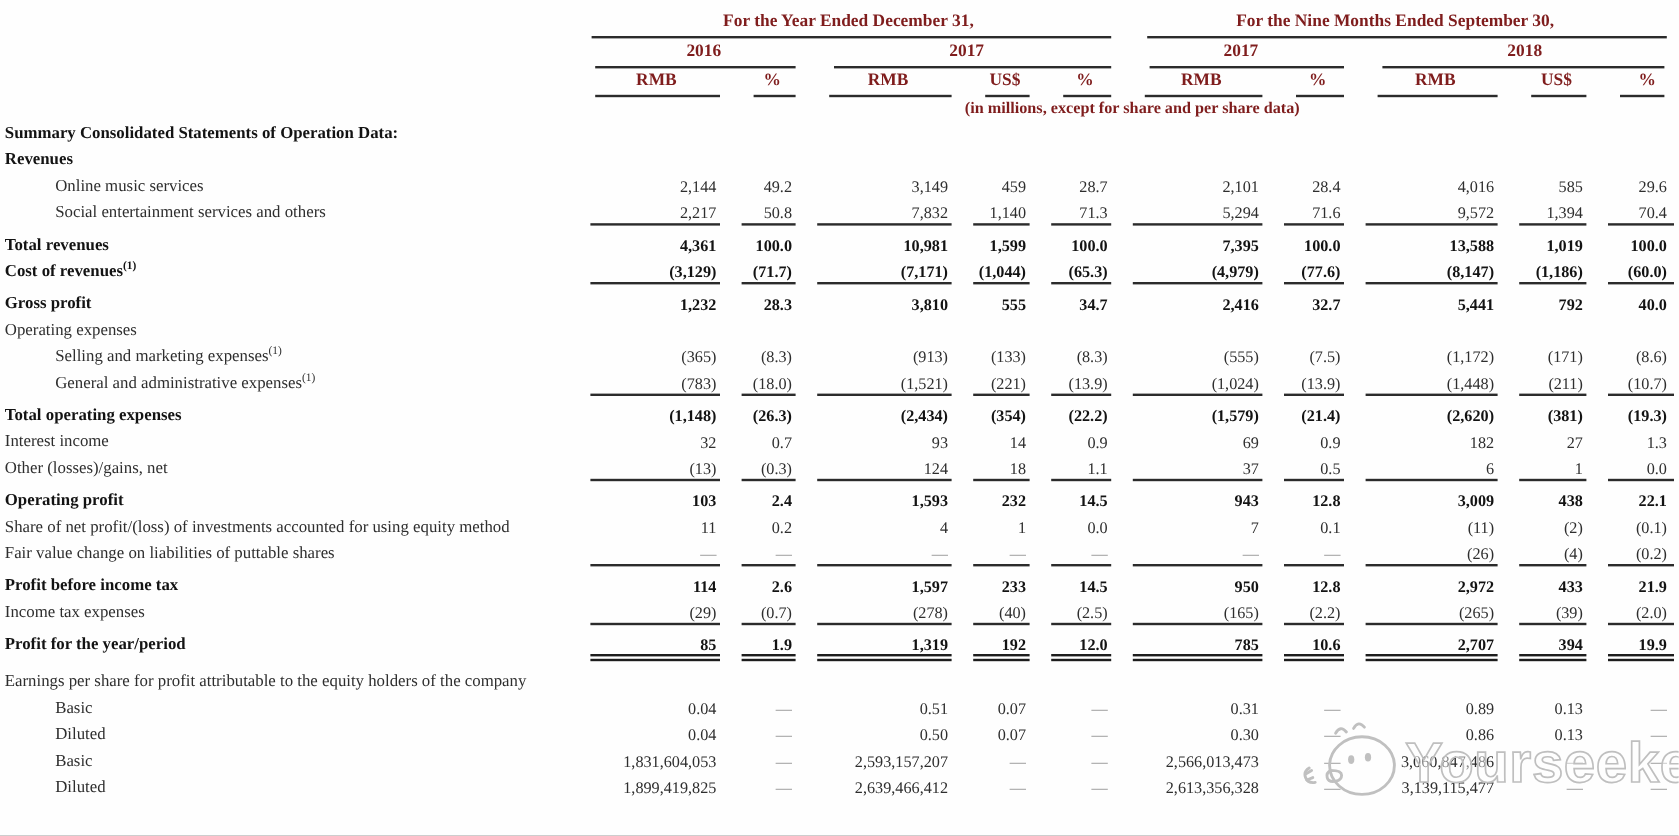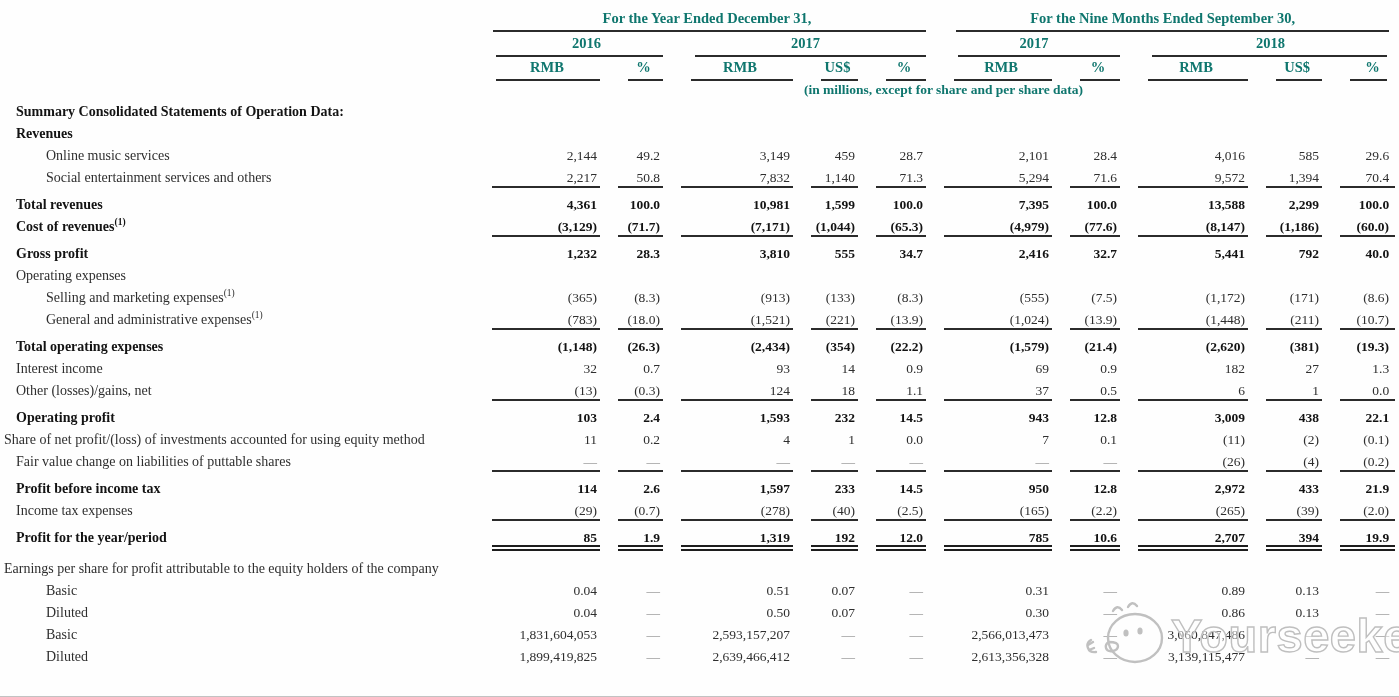--- a/index.html
+++ b/index.html
@@ -9,21 +9,21 @@
     width:1399px; height:697px;
     background:#fefefe;
     overflow:hidden;
     font-family:"Liberation Serif", serif;
     color:#2e2e2e;
   }
   table { border-collapse:collapse; table-layout:fixed; width:1399px; margin-top:6px; }
   th, td { vertical-align:bottom; position:relative; }
 
   
-  thead th { font-weight:bold; color:#0f766e; font-size:14.5px; text-align:center; }
+  thead th { font-weight:bold; color:#7f1d1d; font-size:14.5px; text-align:center; }
   tr.group-row th { padding:4px 0 5px 0; }
   tr.year-row  th { padding:3px 0 5px 0; }
   tr.unit-row  th { padding:2px 0 5px 0; }
   tr.note-row  th { padding:1px 0 3px 0; font-size:13.5px; }
 
   .grp::after, .yr::after, .unit::after {
     content:""; position:absolute; bottom:0; border-bottom:2px solid #2b2b2b;
   }
   .grp-left::after  { left:5px;  right:0; }
   .grp-right::after { left:30px; right:10px; }
@@ -32,21 +32,21 @@
   .yr-last::after   { right:12px; }
   .unit::after      { left:28px; right:0; }
   .unit-first::after{ left:8px; }
   .unit-last::after { right:12px; }
   .yr  { padding-left:22px !important; }
   .unit{ padding-left:24px !important; }
   .unit-first { padding-left:6px !important; }
 
   
   tbody td { font-size:14px; padding:3px 0 3.5px 0; line-height:15.5px; }
-  td.lbl { text-align:left; padding-left:16px; }
+  td.lbl { text-align:left; padding-left:4px; }
   td.lbl.ind1 { padding-left:46px; }
   td.lbl.hang { padding-left:32px; text-indent:-28px;margin-left:37px; }
   td.val { text-align:right; font-size:13.5px; padding-right:3px;
            font-family:"Liberation Serif", serif; white-space:nowrap; }
   td.val.c10 { padding-right:10px;font-family:Liberation Serif, serif; }
   .b { font-weight:bold; color:#131313; }
   td.dash { color:#8d8d8d; }
   tr.gap  td { padding-top:8px; }
   tr.gaplg td { padding-top:12px; }
 
@@ -167,21 +167,21 @@
         <tr class="gap">
           <td class="lbl ind0 b">Total revenues</td>
           <td class="val c1 b">4,361</td>
           <td class="val c2 b">100.0</td>
           <td class="val c3 b">10,981</td>
           <td class="val c4 b">1,599</td>
           <td class="val c5 b">100.0</td>
           <td class="val c6 b">7,395</td>
           <td class="val c7 b">100.0</td>
           <td class="val c8 b">13,588</td>
-          <td class="val c9 b">2,299</td>
+          <td class="val c9 b">1,019</td>
           <td class="val c10 b">100.0</td>
         </tr>
         <tr>
           <td class="lbl ind0 b">Cost of revenues<sup>(1)</sup></td>
           <td class="val c1 b rule">(3,129)</td>
           <td class="val c2 b rule">(71.7)</td>
           <td class="val c3 b rule">(7,171)</td>
           <td class="val c4 b rule">(1,044)</td>
           <td class="val c5 b rule">(65.3)</td>
           <td class="val c6 b rule">(4,979)</td>

